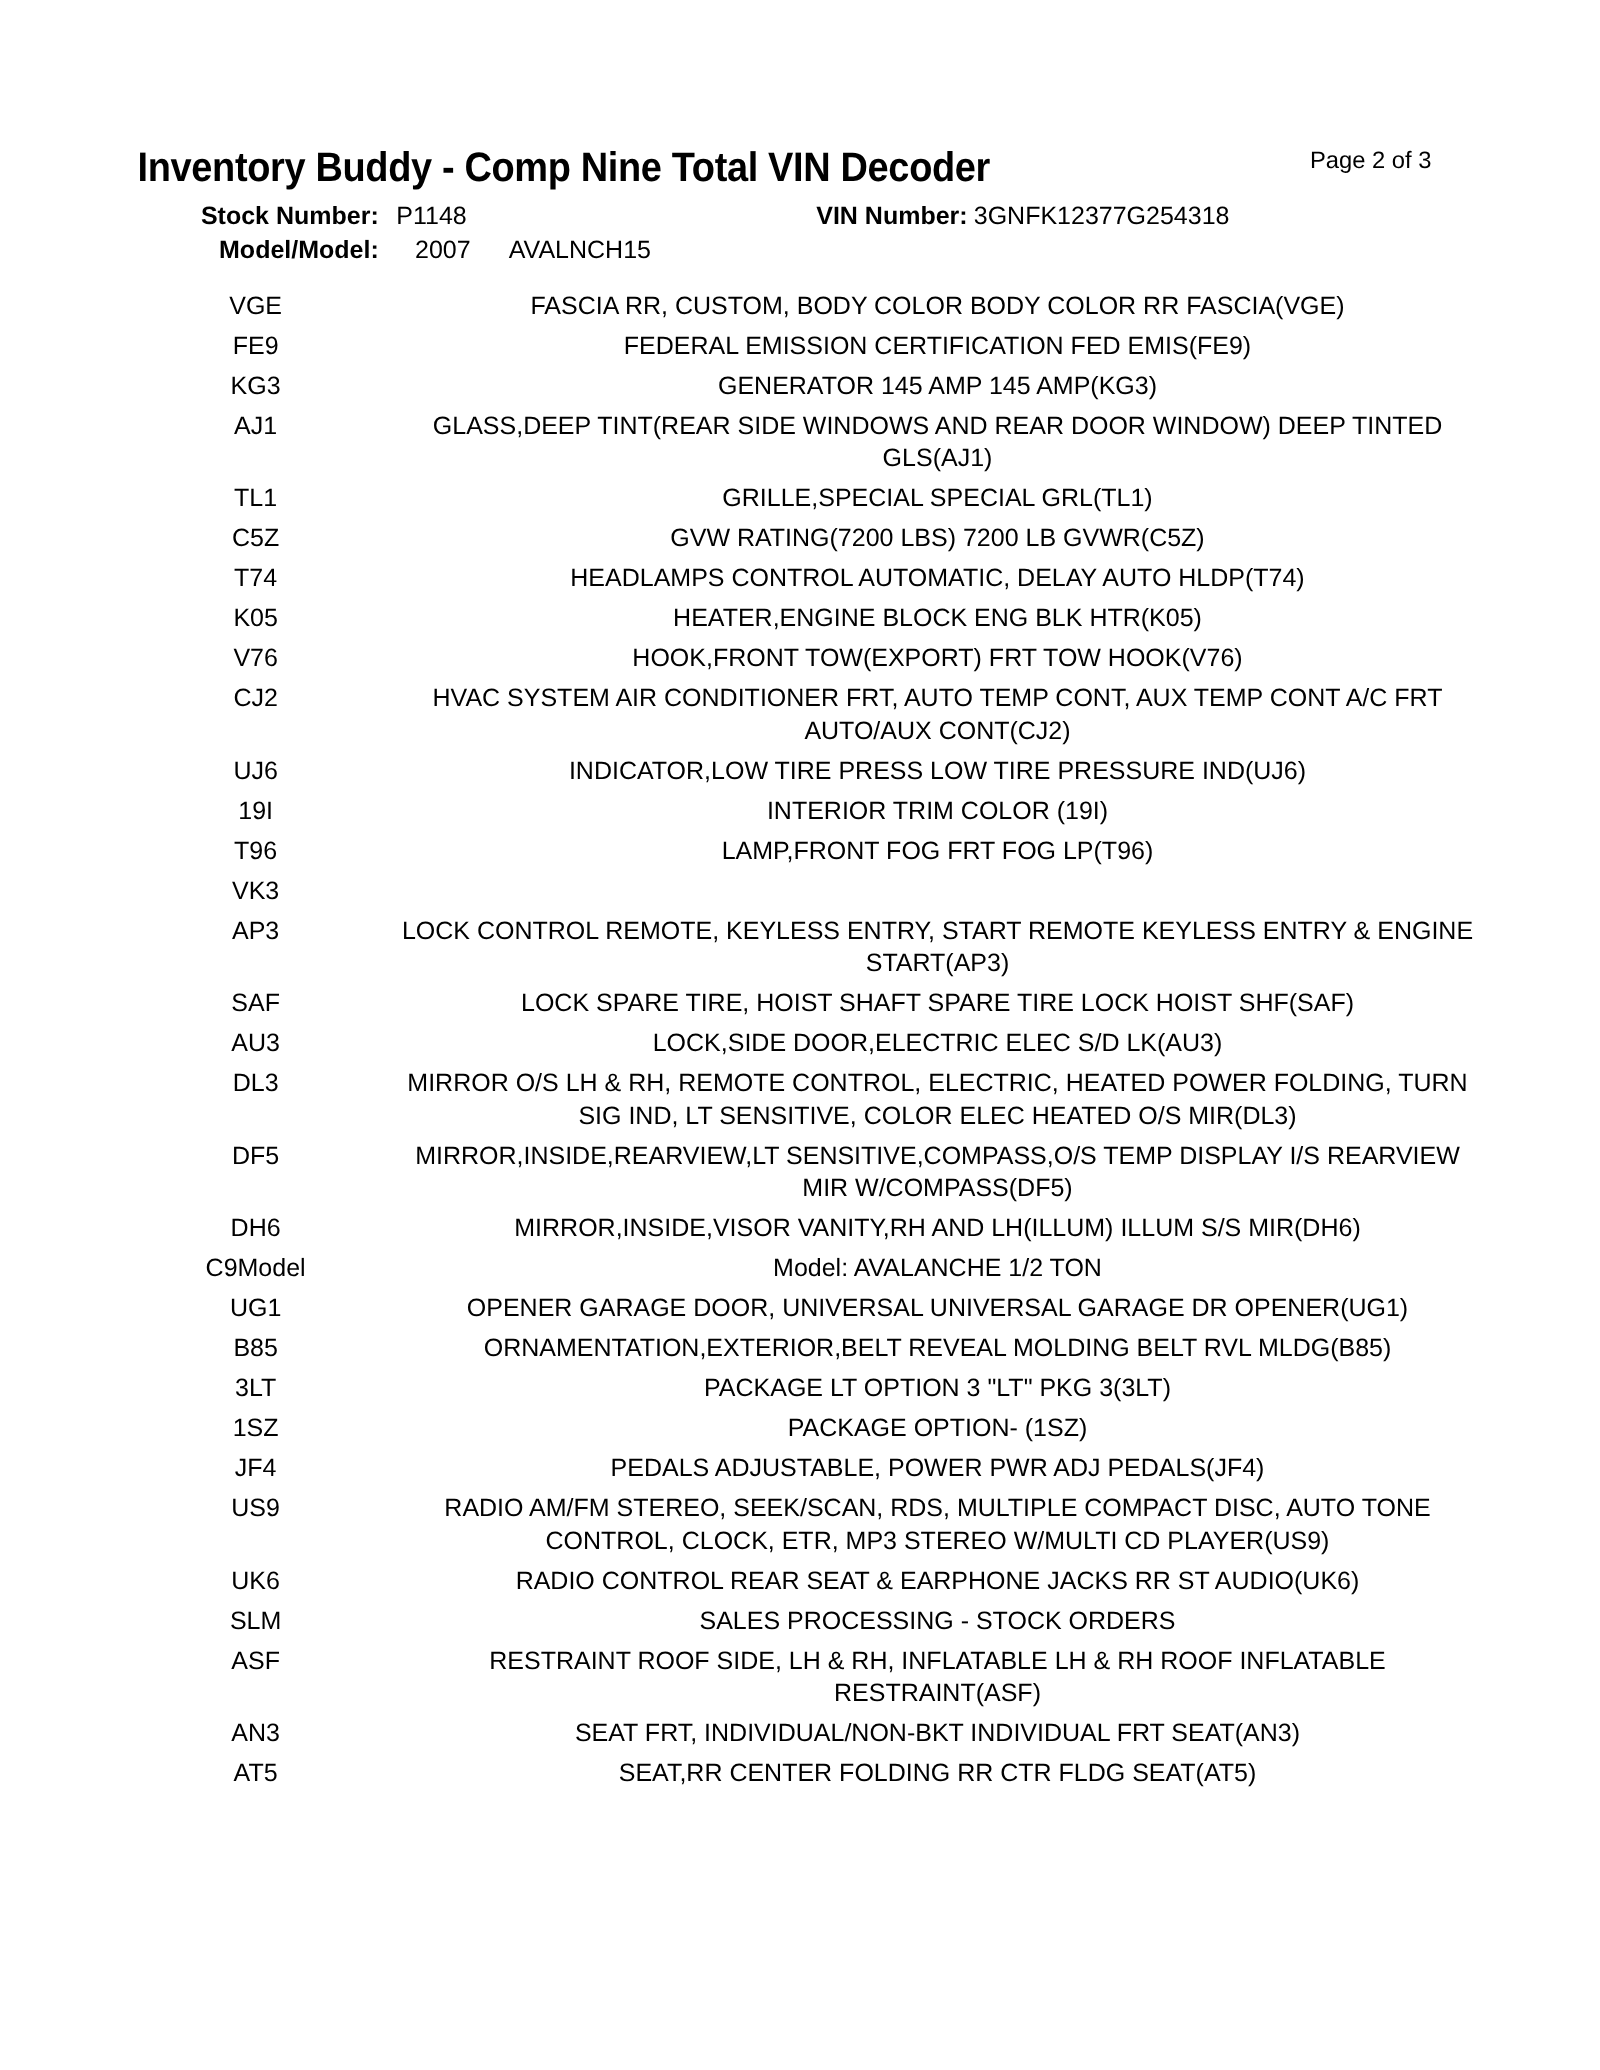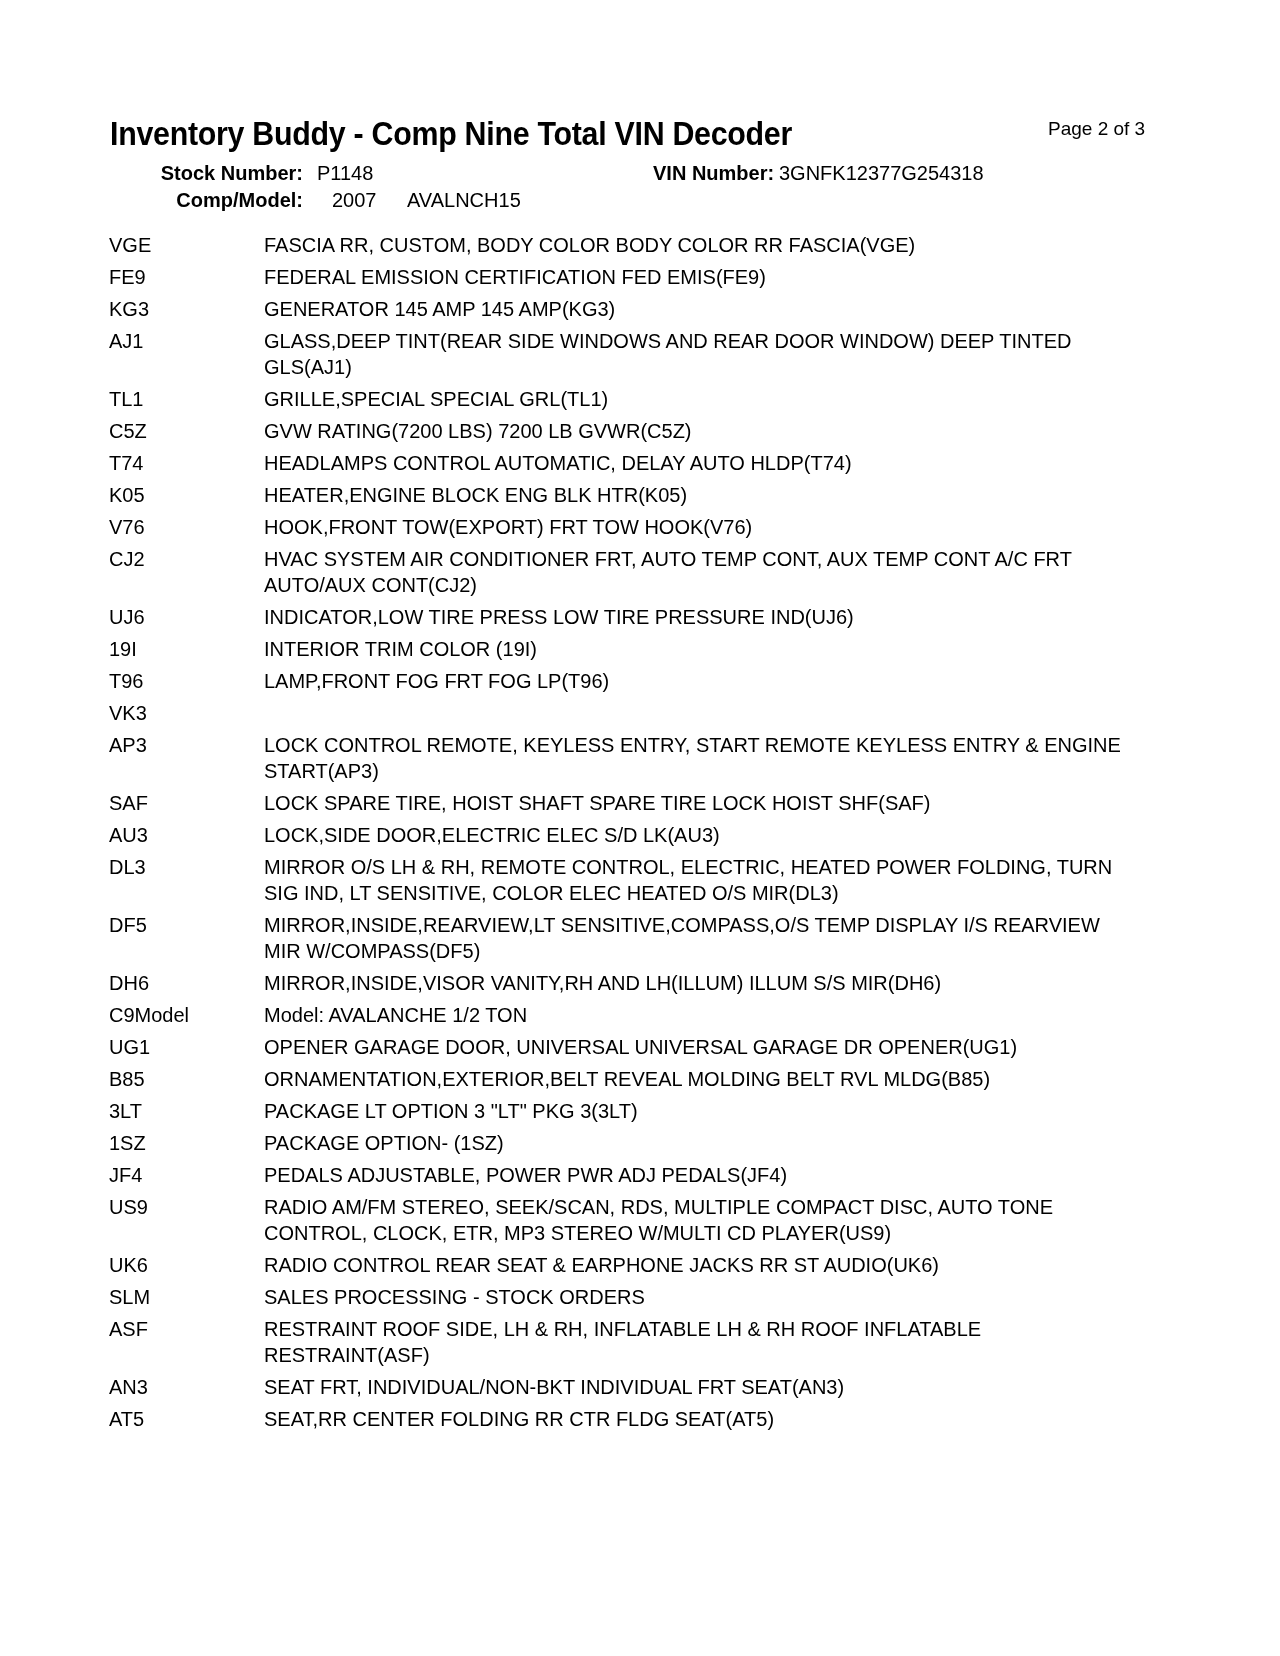--- a/index.html
+++ b/index.html
@@ -54,56 +54,58 @@
   }
   .stock-label { right: 977px; top: 161px; }
   .stock-value { left: 317px;  top: 161px; }
   .vin-label   { left: 653px;  top: 161px; }
   .vin-value   { left: 779px;  top: 161px; }
   .year-label  { right: 977px; top: 188px; }
   .year-value  { left: 332px;  top: 188px; }
   .model-value { left: 407px;  top: 188px; }
   .options {
     position: absolute;
-    left: 109px;
+    left: 127px;
     top: 232px;
     width: 1030px;
+    text-align: center;
   }
   .option-row {
     display: flex;
     align-items: flex-start;
     margin-bottom: 6px;
     font-size: 20px;
     line-height: 26px;
   }
   .option-code {
     flex: 0 0 155px;
     width: 155px;
   }
   .option-desc {
     flex: 0 0 872px;
     width: 872px;
+    margin-left: 32px;
   }
 </style>
 </head>
 <body>
 
 <div class="page">
 
   <h1 class="title">Inventory Buddy - Comp Nine Total VIN Decoder</h1>
 
   <div class="page-indicator">Page 2 of 3</div>
 
   <div class="meta-label stock-label">Stock Number:</div>
   <div class="meta-value stock-value">P1148</div>
 
   <div class="meta-label vin-label">VIN Number:</div>
   <div class="meta-value vin-value">3GNFK12377G254318</div>
 
-  <div class="meta-label year-label">Comp/Model:</div>
+  <div class="meta-label year-label">Model/Model:</div>
   <div class="meta-value year-value">2007</div>
   <div class="meta-value model-value">AVALNCH15</div>
 
   <div class="options" id="options-list">
     <div class="option-row">
       <div class="option-code">VGE</div>
       <div class="option-desc">FASCIA RR, CUSTOM, BODY COLOR BODY COLOR RR FASCIA(VGE)</div>
     </div>
 
     <div class="option-row">

